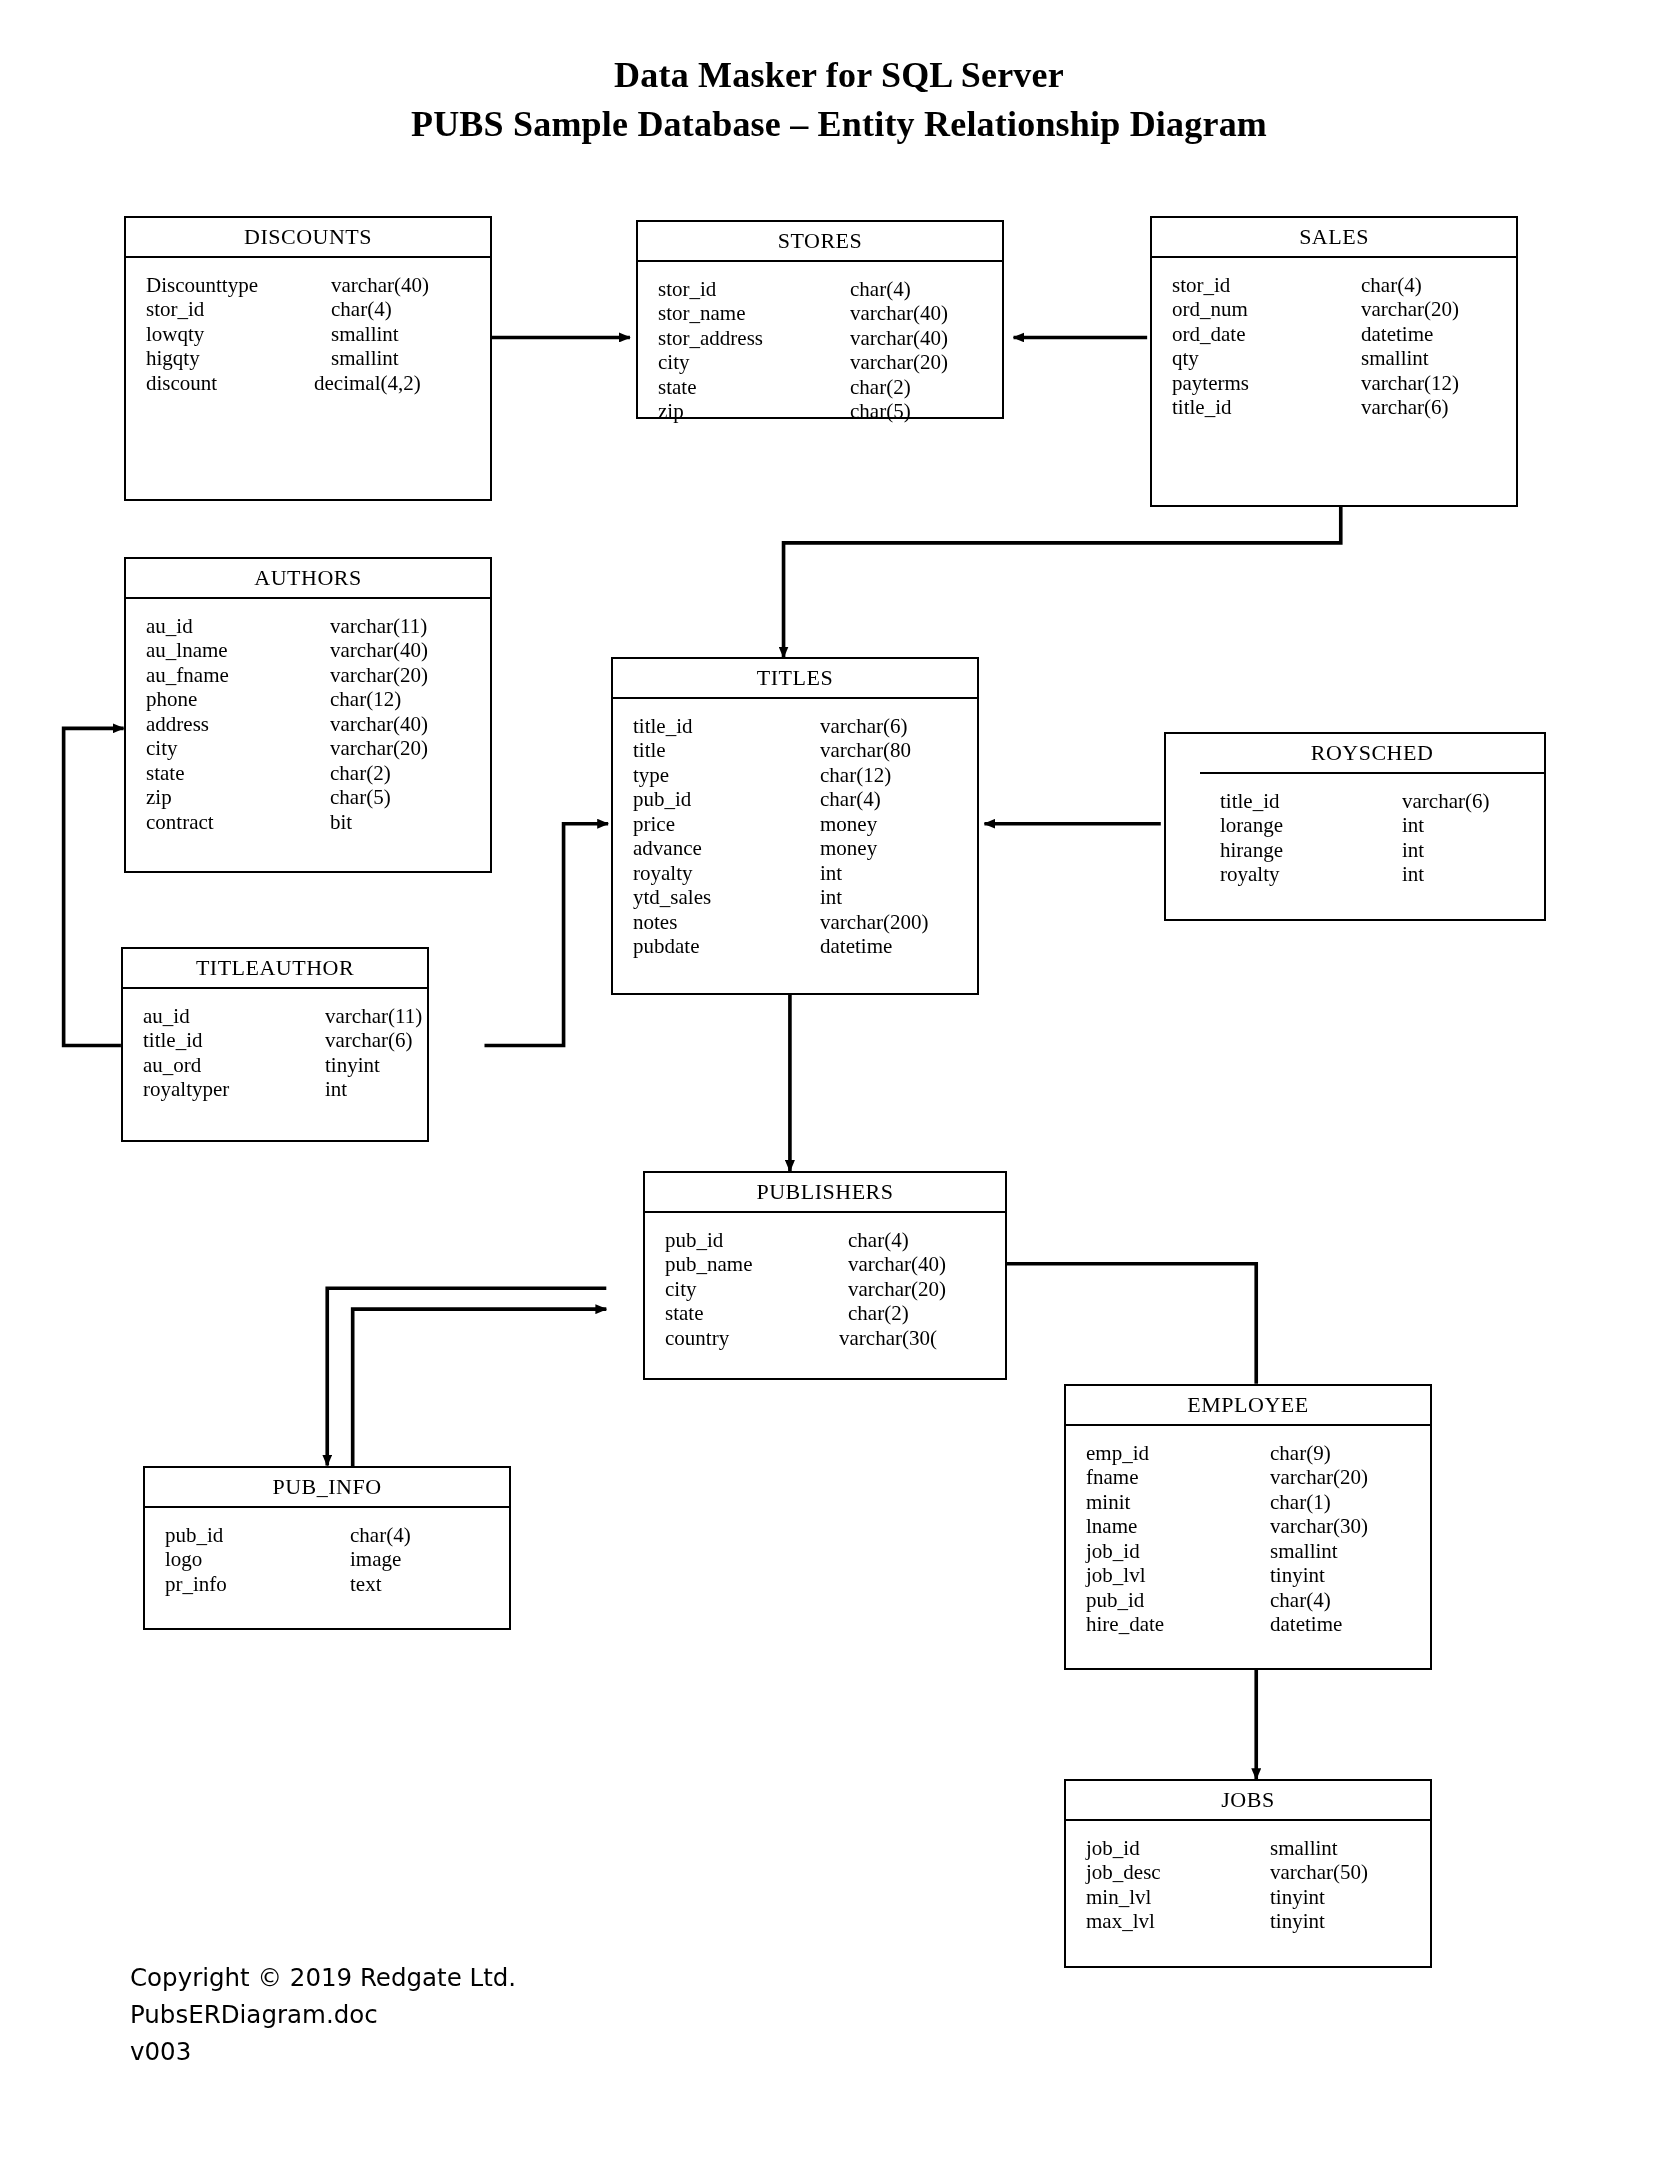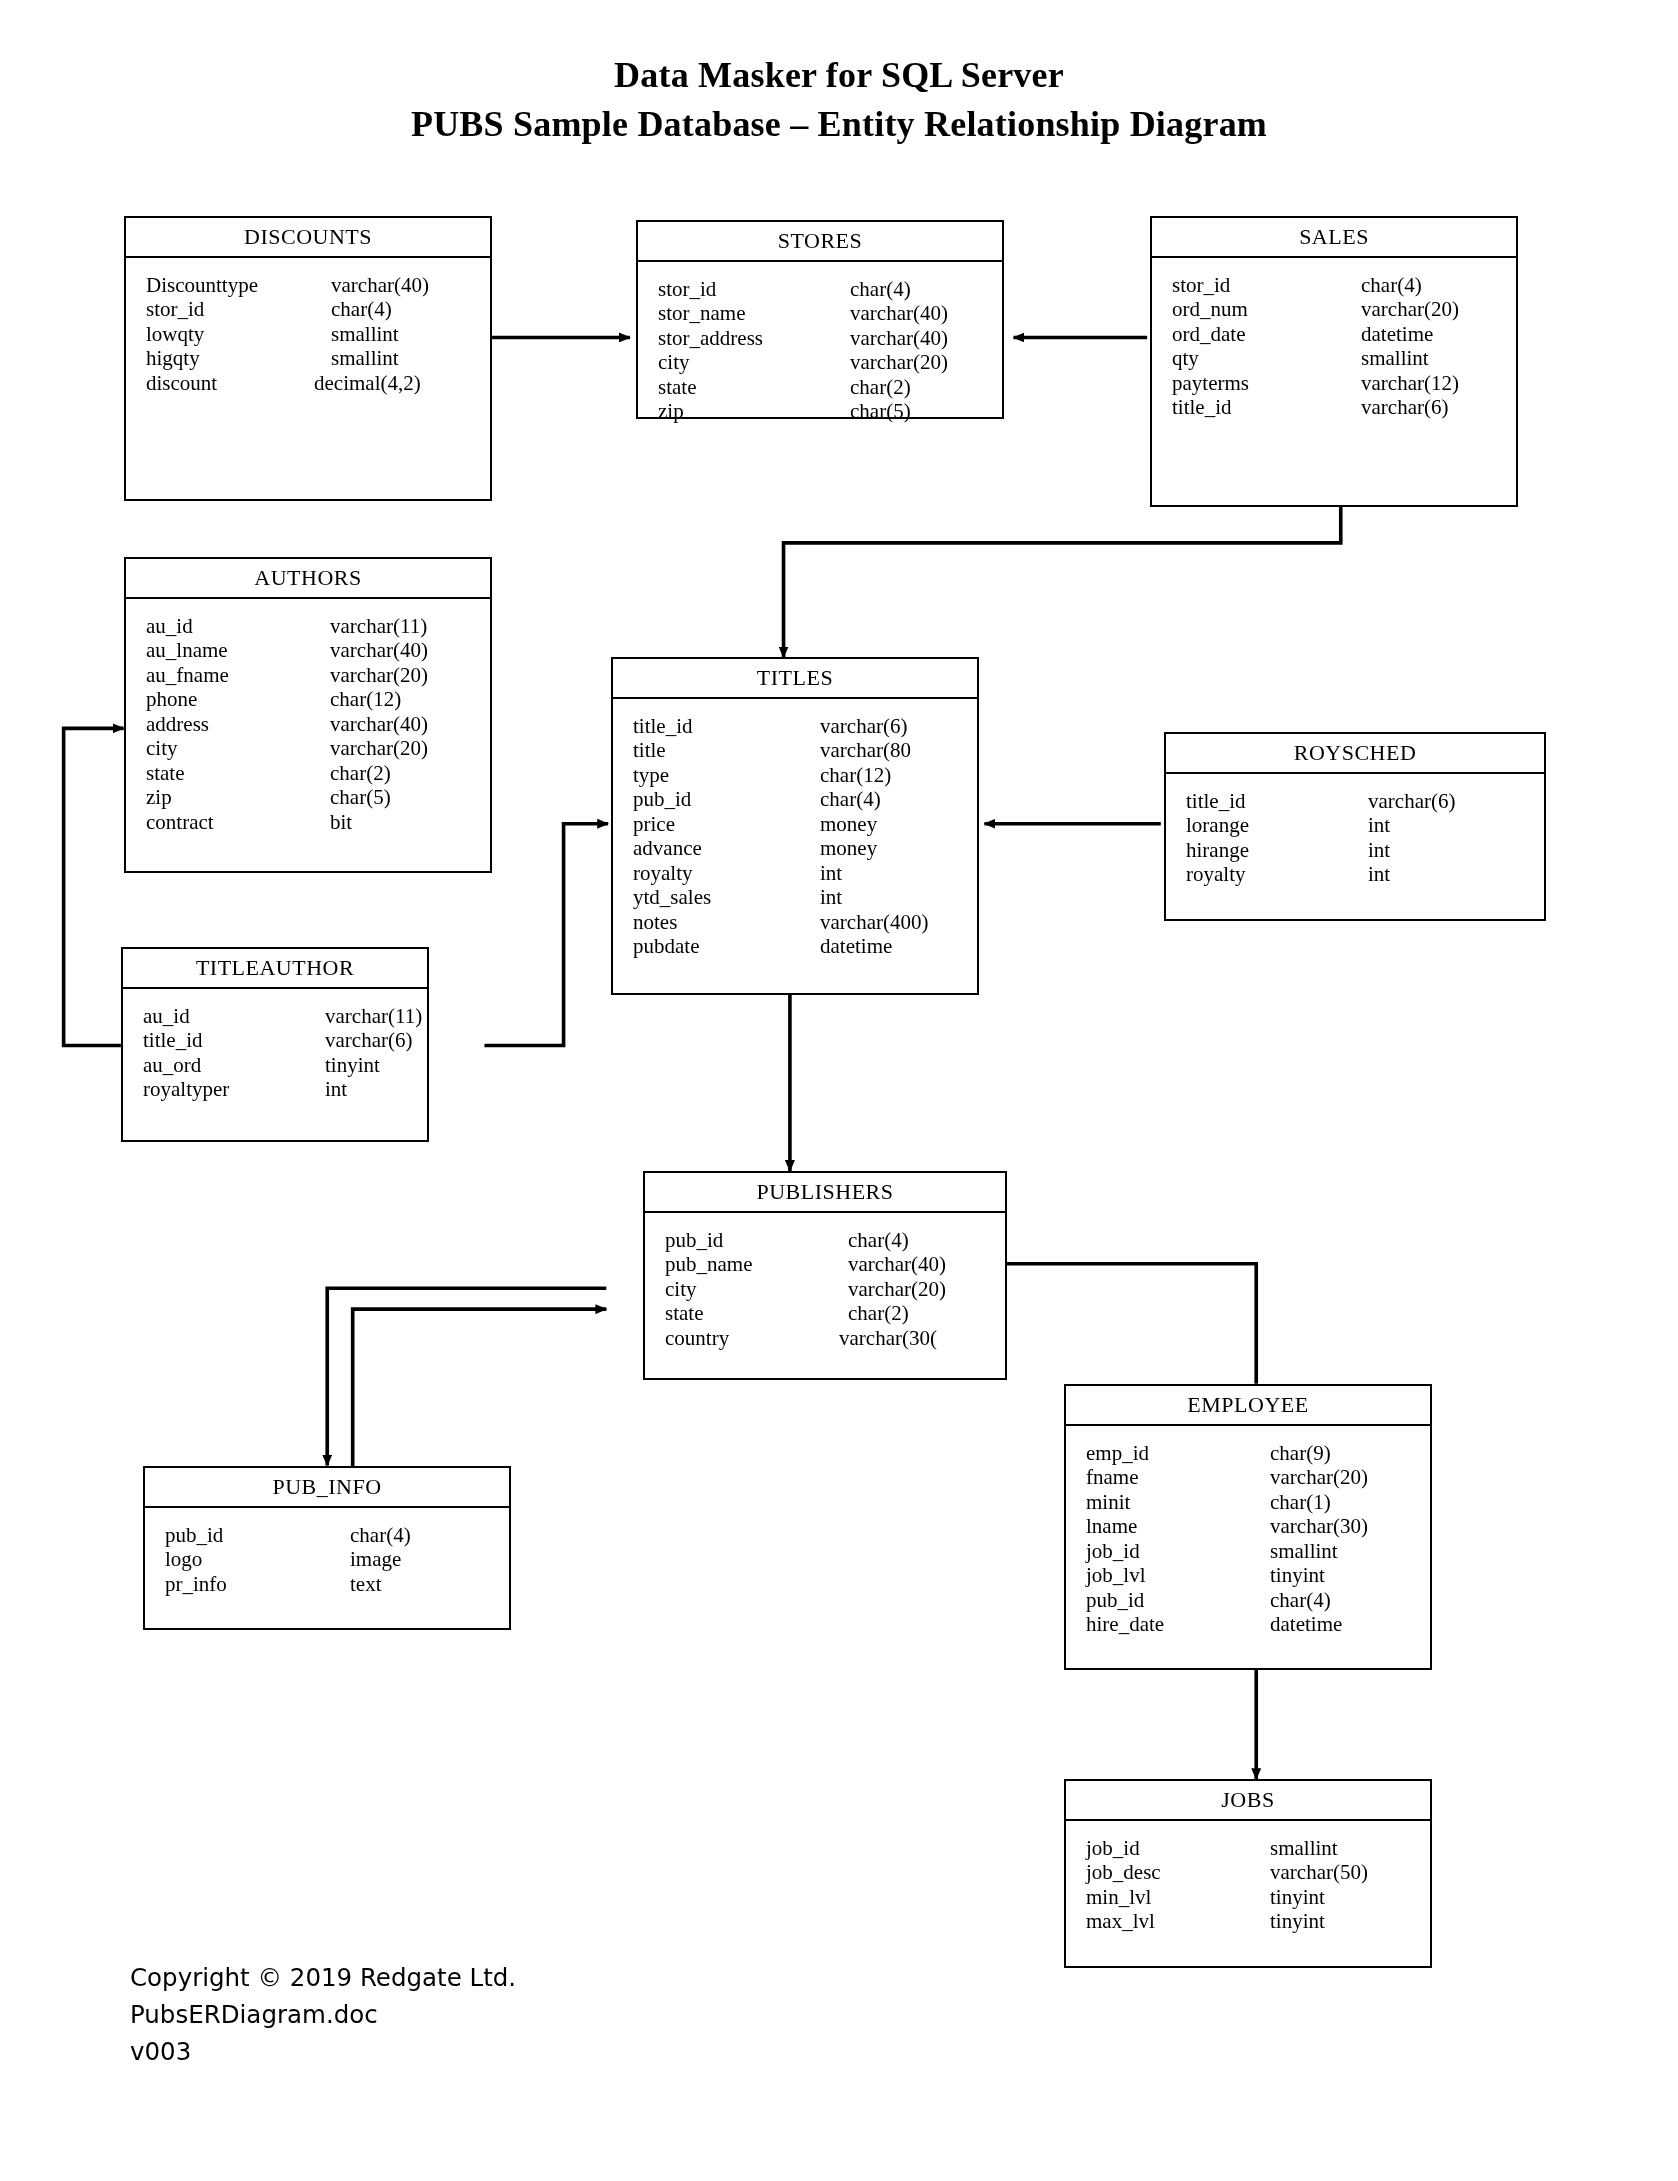--- a/index.html
+++ b/index.html
@@ -301,30 +301,30 @@
       <div class="attr-row">
         <span class="attr-name">royalty</span>
         <span class="attr-type" style="left:207px;">int</span>
       </div>
       <div class="attr-row">
         <span class="attr-name">ytd_sales</span>
         <span class="attr-type" style="left:207px;">int</span>
       </div>
       <div class="attr-row">
         <span class="attr-name">notes</span>
-        <span class="attr-type" style="left:207px;">varchar(400)</span>
+        <span class="attr-type" style="left:207px;">varchar(200)</span>
       </div>
       <div class="attr-row">
         <span class="attr-name">pubdate</span>
         <span class="attr-type" style="left:207px;">datetime</span>
       </div>
     </div>
   </div>
 
-  <div class="entity" id="e-roysched" style="left:1164px; top:732px; width:382px; height:189px;">
+  <div class="entity" id="e-roysched" style="left:1164px; top:732px; width:382px; height:189px;padding-left:34px;">
     <div class="entity-header">ROYSCHED</div>
     <div class="entity-body">
       <div class="attr-row">
         <span class="attr-name">title_id</span>
         <span class="attr-type" style="left:202px;">varchar(6)</span>
       </div>
       <div class="attr-row">
         <span class="attr-name">lorange</span>
         <span class="attr-type" style="left:202px;">int</span>
       </div>

